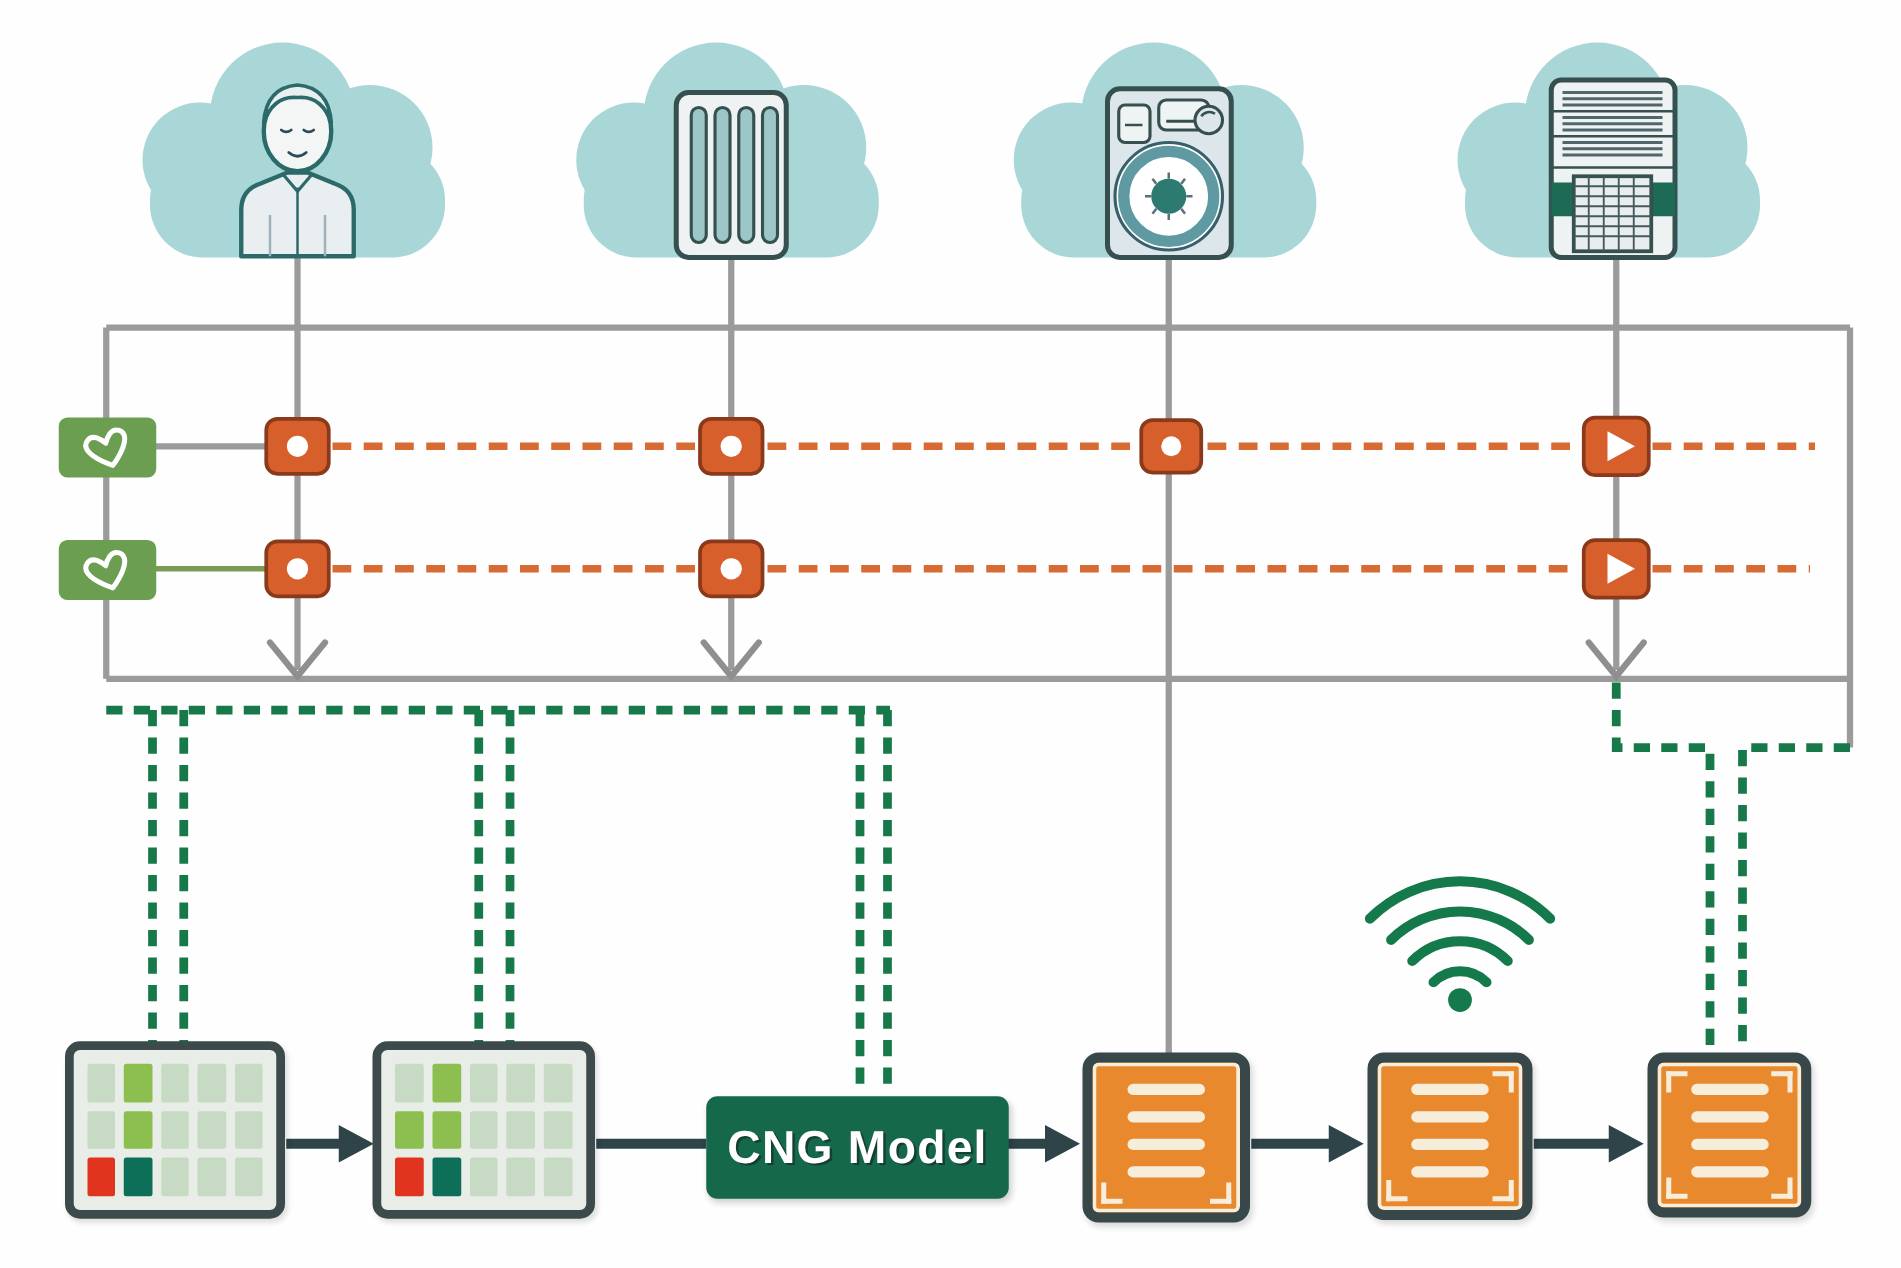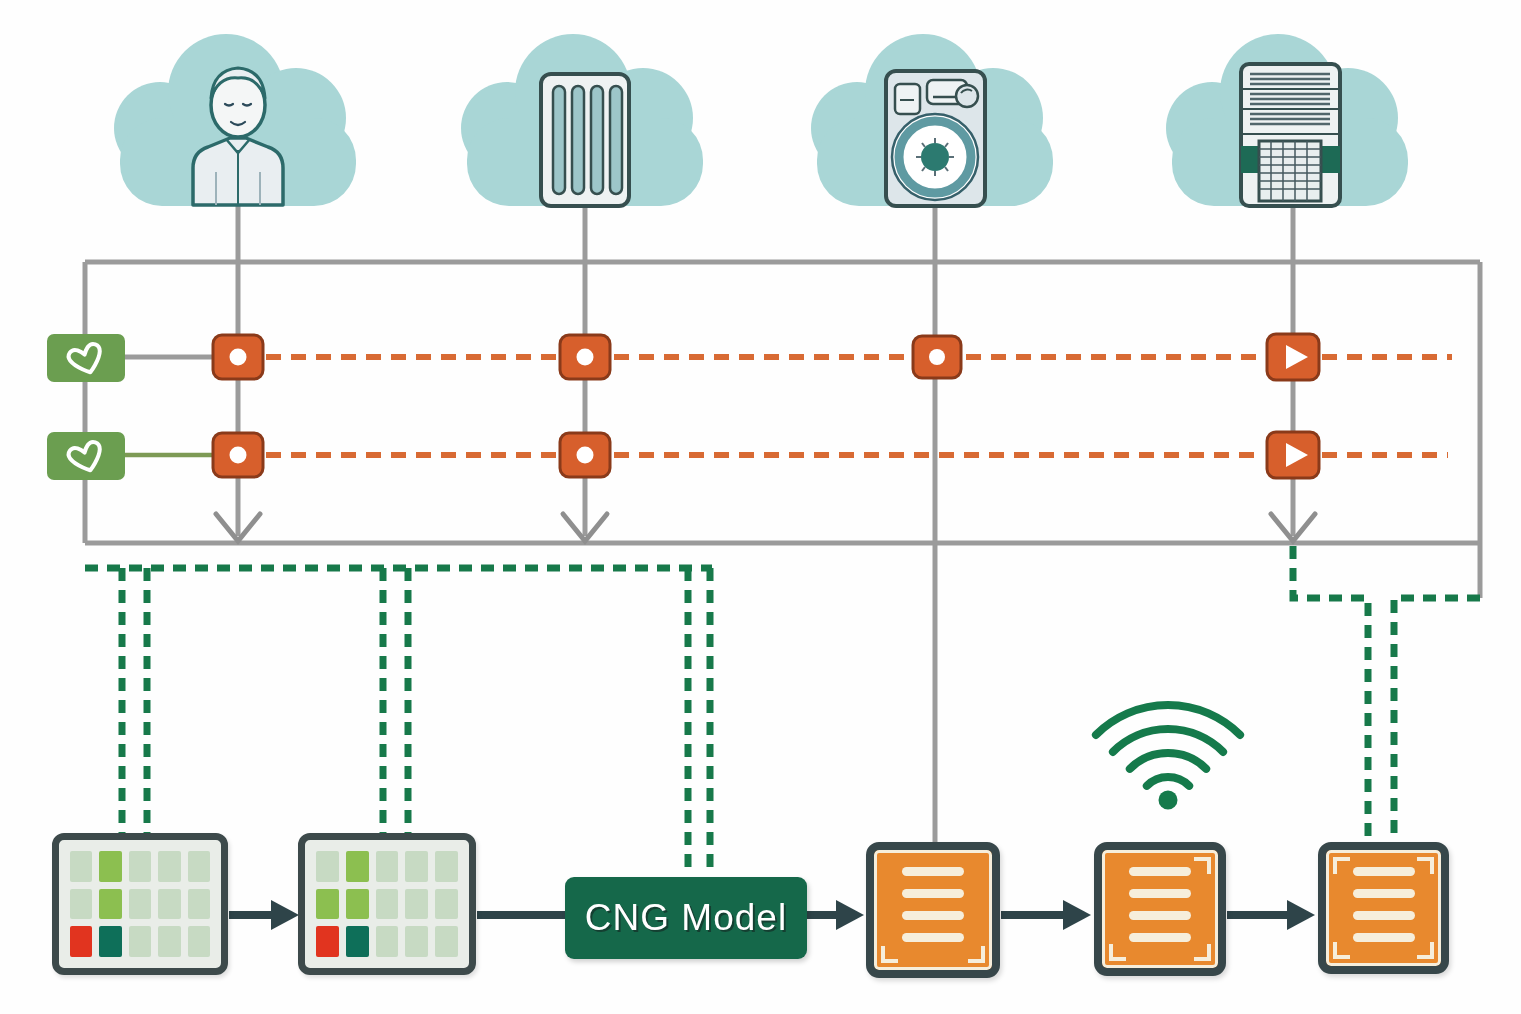--- a/index.html
+++ b/index.html
@@ -27,21 +27,21 @@
   #grid-2 { left:298px; top:833px; width:178px; height:142px; }
 
   
   .model-box {
     position:absolute; left:565px; top:877px; width:242px; height:82px;
     background:#15684a; border-radius:9px;
     display:flex; align-items:center; justify-content:center;
     box-shadow:2px 3px 5px rgba(0,0,0,0.18);
   }
   .model-box .label {
-    color:#ffffff; font-size:37px; font-weight:normal; letter-spacing:1px;
+    color:#ffffff; font-size:37px; font-weight:bold; letter-spacing:1px;
     text-shadow:2px 2px 0 rgba(20,30,30,0.55);
   }
 
   
   .doc {
     position:absolute; box-sizing:border-box;
     border:8px solid #37474a; border-radius:13px; background:#e8892e;
     box-shadow:inset 0 0 0 3px #f6eedb, 2px 3px 5px rgba(0,0,0,0.15);
   }
   #doc-1 { left:866px;  top:842px; width:134px; height:136px; }

